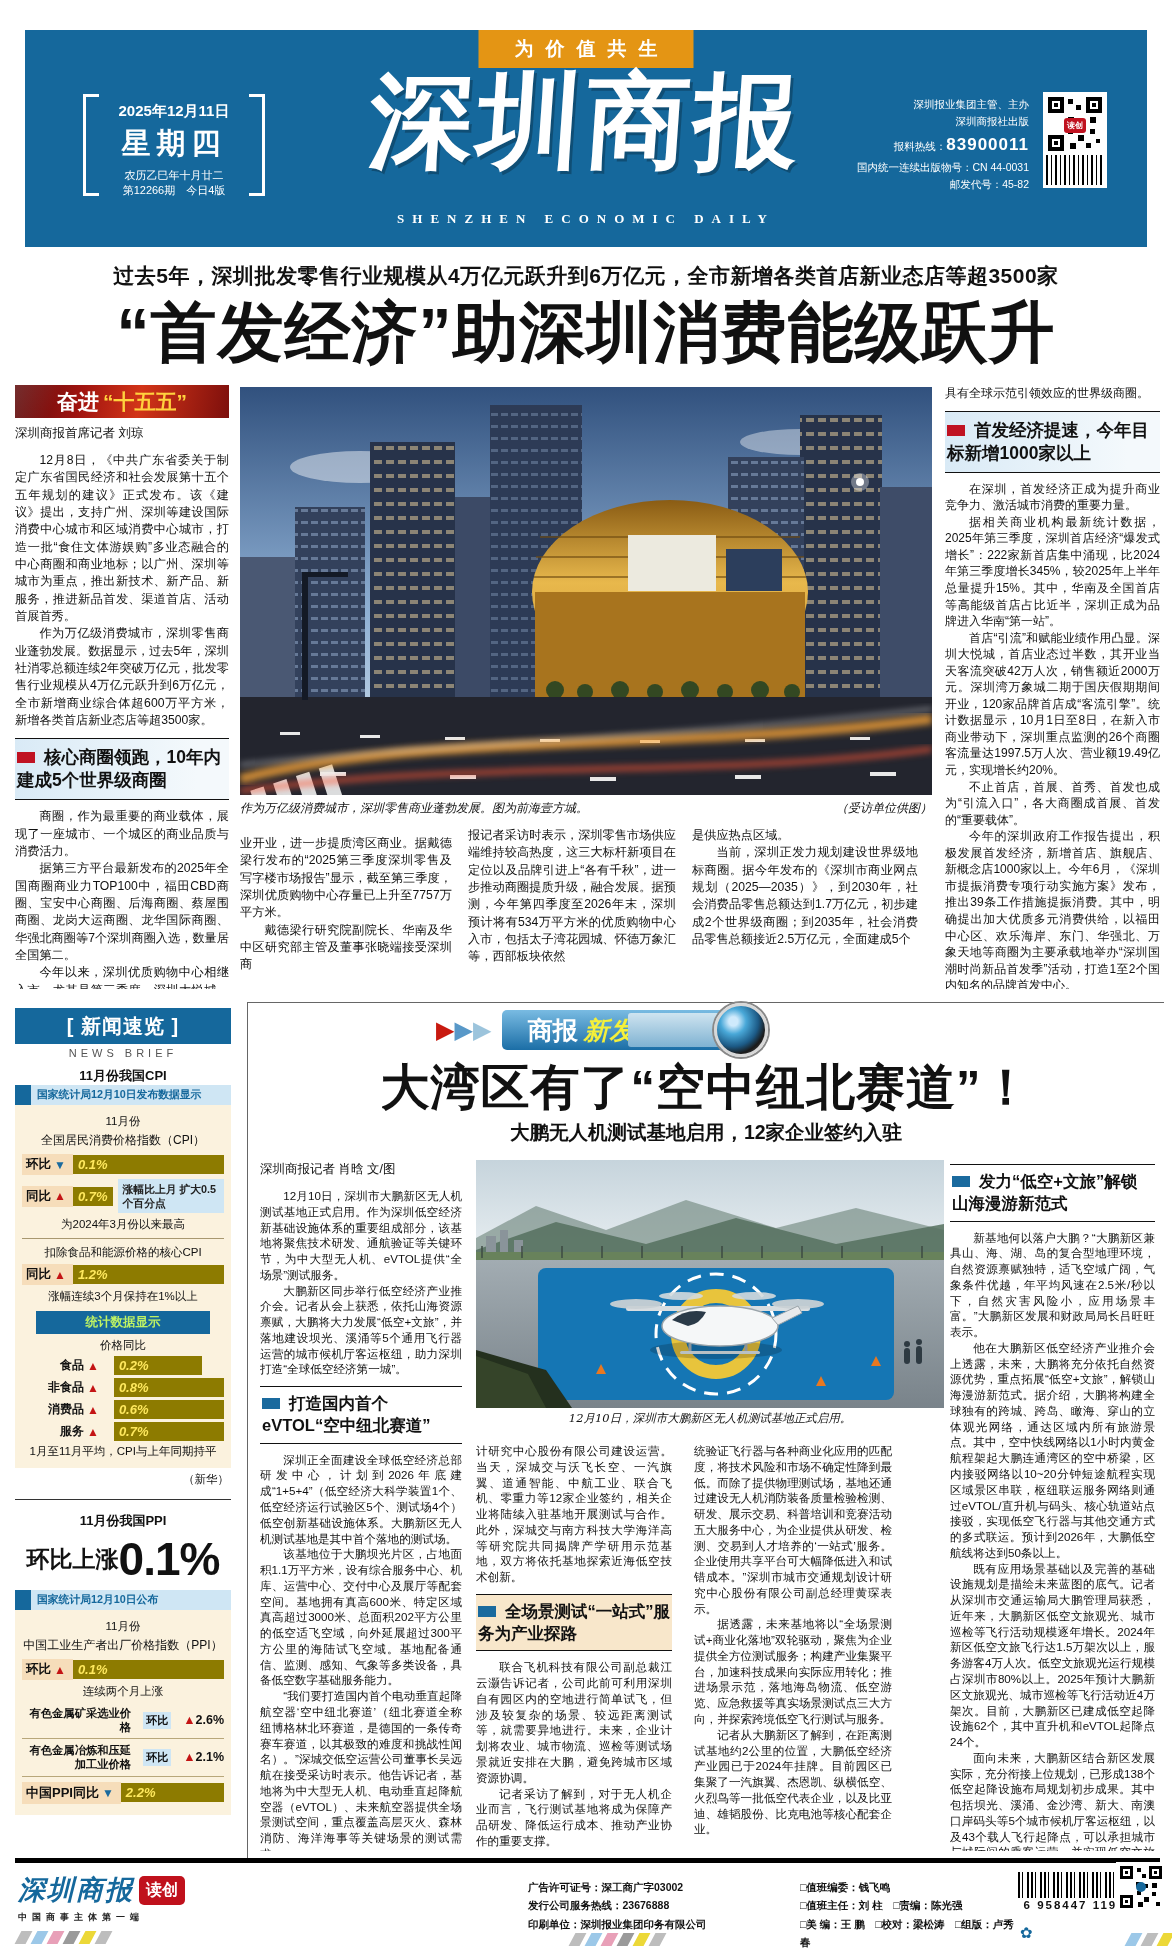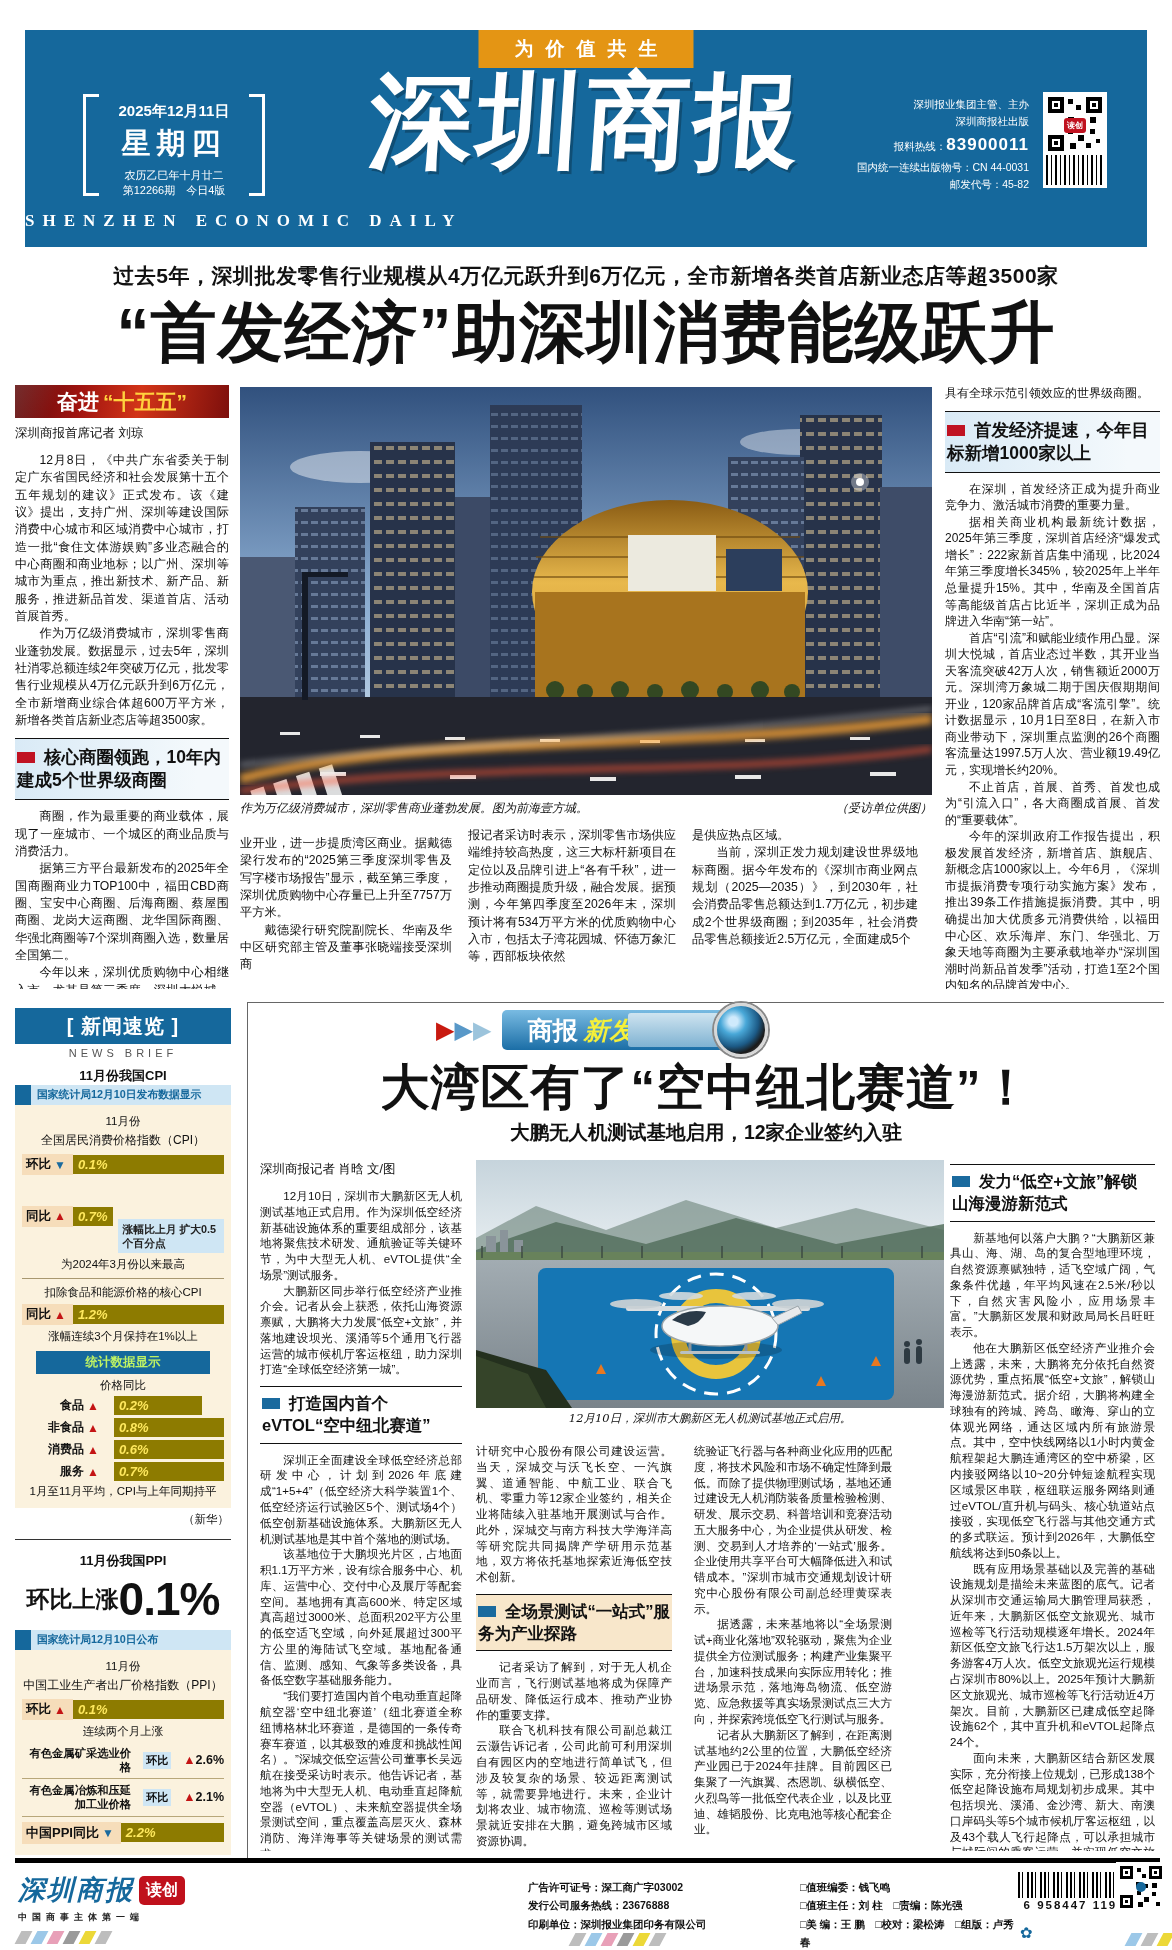--- a/index.html
+++ b/index.html
@@ -13,22 +13,22 @@
   .datebox { position:absolute; left:58px; top:64px; width:182px; height:96px; color:#fff; text-align:center; padding:8px 18px; }
   .datebox::before, .datebox::after { content:""; position:absolute; top:0; width:13px; height:100%; border:3px solid #fff; }
   .datebox::before { left:0; border-right:none; }
   .datebox::after { right:0; border-left:none; }
   .d1 { font-size:15px; font-weight:bold; }
   .d2 { font-size:29px; font-weight:900; letter-spacing:6px; margin:3px 0 4px; }
   .d3, .d4 { font-size:11px; }
   .masthead { position:absolute; left:0; right:0; top:26px; text-align:center; color:#fff;
               font-family:"DejaVu Serif","Liberation Serif",serif; font-weight:bold; font-size:104px; line-height:1.25;
               letter-spacing:4px; transform:skewX(-4deg); text-shadow:3px 3px 0 rgba(0,0,0,0.25); }
-  .m-en { position:absolute; left:0; right:0; top:181px; color:#fff;
-          font-family:"Liberation Serif","DejaVu Serif",serif; font-weight:bold; font-size:17px; letter-spacing:8px; }
+  .m-en { position:absolute; left:0; right:0; top:181px; text-align:center; color:#fff;
+          font-family:"Liberation Serif","DejaVu Serif",serif; font-weight:bold; font-size:13px; letter-spacing:8px; }
   .pubinfo { position:absolute; right:118px; top:66px; width:230px; text-align:right; color:#fff; font-size:10.5px; line-height:1.65; }
   .hotline-num { font-size:17px; font-weight:900; letter-spacing:1px; }
   .qr1 { position:absolute; right:40px; top:62px; width:64px; height:96px; background:#fff; padding:3px; }
   .qr1 svg { display:block; width:58px; height:58px; }
   .qr-badge { position:absolute; left:50%; top:26px; transform:translate(-50%,0); background:#c01220; color:#fff;
               font-size:8px; font-weight:bold; padding:2px 3px; border-radius:3px; writing-mode:horizontal-tb; }
   .qr1 .qr2 { margin-top:2px; width:58px; height:30px; background:
      repeating-linear-gradient(90deg,#000 0 2px,#fff 2px 5px,#000 5px 6px,#fff 6px 9px),
      repeating-linear-gradient(0deg,rgba(255,255,255,.6) 0 3px,rgba(0,0,0,.35) 3px 6px); }
 
@@ -75,21 +75,21 @@
   .sb-src::before { content:""; width:16px; height:20px; background:#15689c; margin-right:6px; flex:0 0 auto; }
   .sb-box { background:#fbf2de; padding:7px 7px 6px; font-size:11.5px; }
   .sb-center { text-align:center; margin:2px 0 3px; }
   .sb-index { text-align:center; font-size:12px; margin-bottom:5px; }
   .rowline { display:flex; align-items:center; margin:4px 0; }
   .rl-left { display:flex; align-items:center; background:#f6ddba; padding:2px 4px; font-weight:bold; font-size:12.5px; }
   .arrow { font-size:12px; margin:0 3px; }
   .up { color:#c41414; } .down { color:#1a6a9e; }
   .bar { background:#8d7b00; color:#ffe95e; font-weight:900; font-style:italic; font-size:13px; padding:2px 5px; }
   .bar.grow { flex:1; }
-  .notebox { flex:1; background:#cfe6f4; font-size:10.8px; line-height:1.3; padding:3px 5px; margin-left:5px; font-weight:bold; color:#222;margin-top:40px; }
+  .notebox { flex:1; background:#cfe6f4; font-size:10.8px; line-height:1.3; padding:3px 5px; margin-left:5px; font-weight:bold; color:#222; }
   .sb-rule { border-top:1px solid #a89870; margin:6px 0; }
   .sb-bluebox { background:#15689c; color:#bef264; text-align:center; font-size:12.5px; font-weight:bold; padding:3px; margin:7px 14px 4px; }
   .stat-row { display:flex; align-items:center; margin:3px 0; }
   .stat-label { width:62px; text-align:right; font-size:12px; font-weight:bold; flex:0 0 auto; }
   .stat-bar { flex:1; margin-left:12px; }
   .stat-bar.short { flex:0 0 88px; }
   .sb-credit { text-align:right; font-size:11.5px; margin:4px 2px 0; }
   .sb-divider { border-top:1px solid #333; margin:12px 0; }
   .ppi-row { display:flex; align-items:center; gap:12px; padding:4px 0; }
   .ppi-row + .ppi-row, .ppi-sp + .ppi-row { border-top:1px solid #b8a77a; }
@@ -545,22 +545,22 @@
         <path d="M0,190 L70,210 L96,248 L0,248 Z" fill="#24301e"></path>
         <path d="M0,196 L52,214 L70,248 L0,248 Z" fill="#3a4a2c" opacity="0.8"></path>
       </svg>
     </div>
     <div class="dcap">12月10日，深圳市大鹏新区无人机测试基地正式启用。</div>
 
     <div class="dcol2">
       <p class="para frag">计研究中心股份有限公司建设运营。当天，深城交与沃飞长空、一汽旗翼、道通智能、中航工业、联合飞机、零重力等12家企业签约，相关企业将陆续入驻基地开展测试与合作。此外，深城交与南方科技大学海洋高等研究院共同揭牌产学研用示范基地，双方将依托基地探索近海低空技术创新。</p>
       <h3 class="subhead blue dsub peach"><span class="sq"></span><span>全场景测试“一站式”服务为产业探路</span></h3>
       <div>
+          <p class="para">联合飞机科技有限公司副总裁江云灏告诉记者，公司此前可利用深圳自有园区内的空地进行简单试飞，但涉及较复杂的场景、较远距离测试等，就需要异地进行。未来，企业计划将农业、城市物流、巡检等测试场景就近安排在大鹏，避免跨城市区域资源协调。</p>
           <p class="para">记者采访了解到，对于无人机企业而言，飞行测试基地将成为保障产品研发、降低运行成本、推动产业协作的重要支撑。</p>
-          <p class="para">联合飞机科技有限公司副总裁江云灏告诉记者，公司此前可利用深圳自有园区内的空地进行简单试飞，但涉及较复杂的场景、较远距离测试等，就需要异地进行。未来，企业计划将农业、城市物流、巡检等测试场景就近安排在大鹏，避免跨城市区域资源协调。</p>
           <p class="para">“全场景测试是为产业探路，可系</p>
         </div>
     </div>
     <div class="dcol3">
       <p class="para frag">统验证飞行器与各种商业化应用的匹配度，将技术风险和市场不确定性降到最低。而除了提供物理测试场，基地还通过建设无人机消防装备质量检验检测、研发、展示交易、科普培训和竞赛活动五大服务中心，为企业提供从研发、检测、交易到人才培养的‘一站式’服务。企业使用共享平台可大幅降低进入和试错成本。”深圳市城市交通规划设计研究中心股份有限公司副总经理黄琛表示。</p>
       <div>
           <p class="para">据透露，未来基地将以“全场景测试+商业化落地”双轮驱动，聚焦为企业提供全方位测试服务；构建产业集聚平台，加速科技成果向实际应用转化；推进场景示范，落地海岛物流、低空游览、应急救援等真实场景测试点三大方向，并探索跨境低空飞行测试与服务。</p>
           <p class="para">记者从大鹏新区了解到，在距离测试基地约2公里的位置，大鹏低空经济产业园已于2024年挂牌。目前园区已集聚了一汽旗翼、杰恩凯、纵横低空、火烈鸟等一批低空代表企业，以及比亚迪、雄韬股份、比克电池等核心配套企业。</p>
         </div>
     </div>

